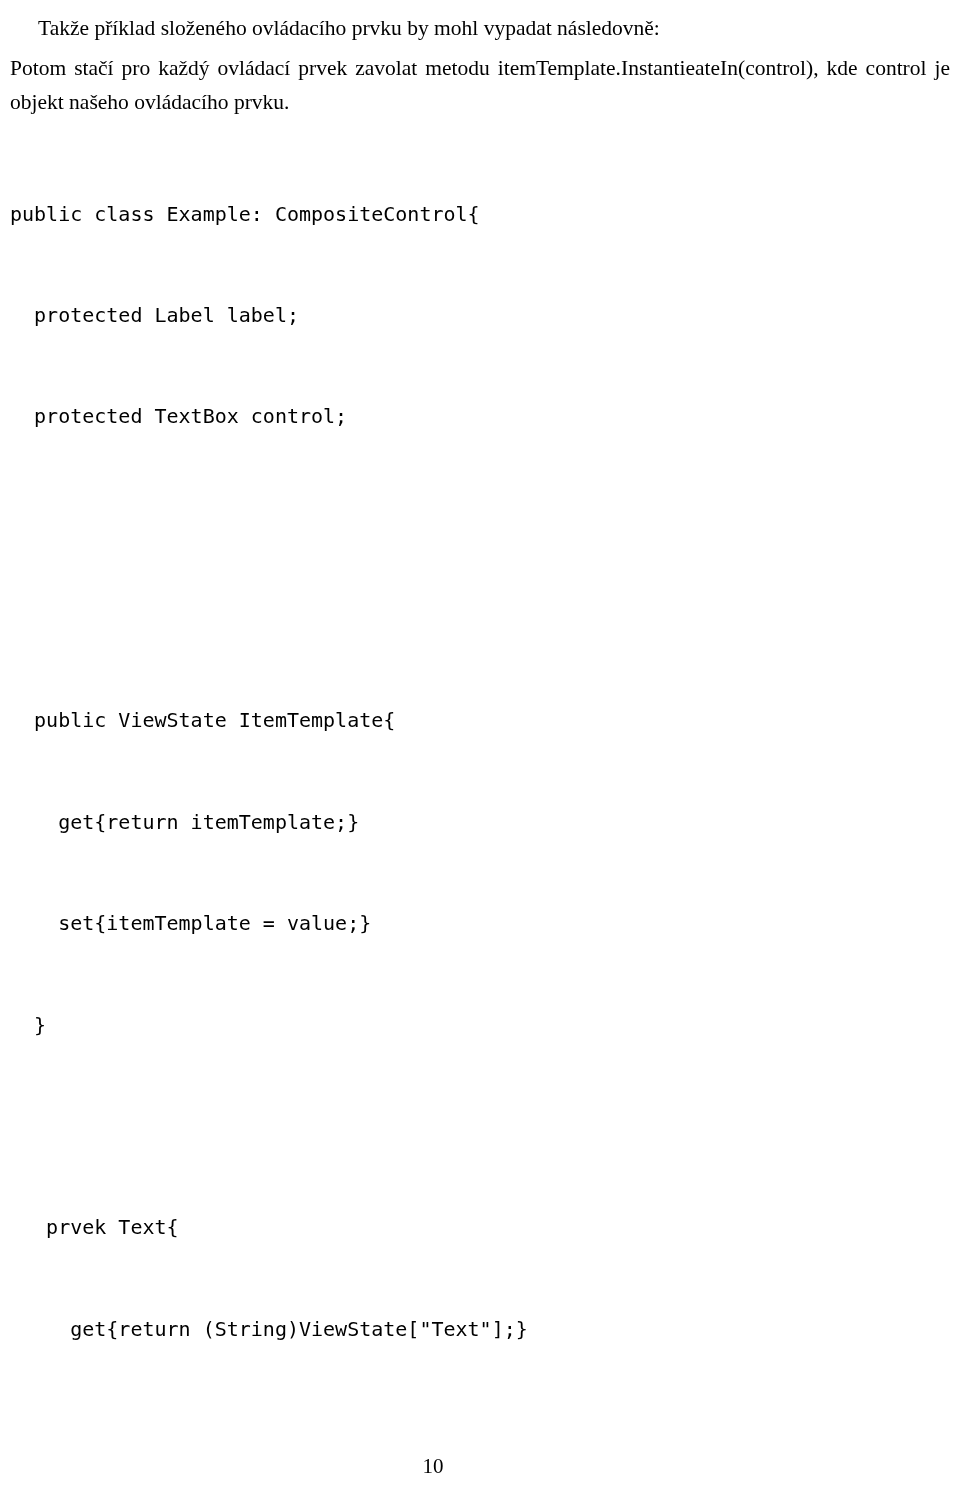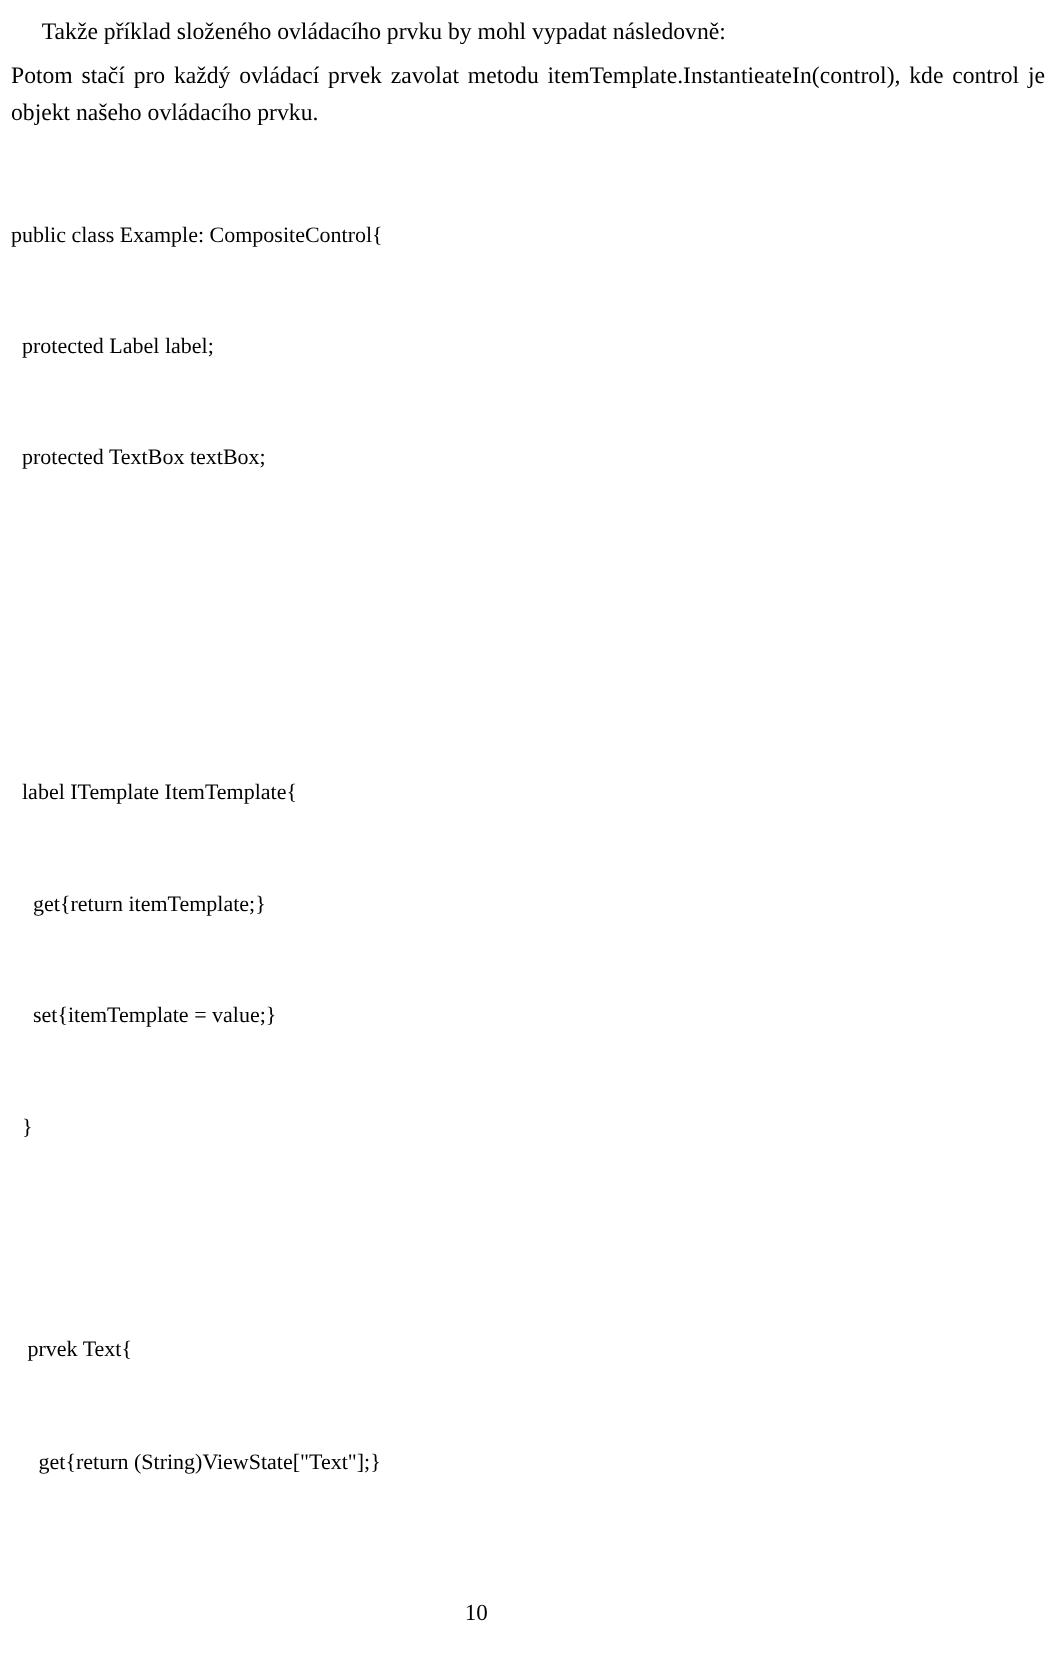--- a/index.html
+++ b/index.html
@@ -36,21 +36,20 @@
     font-family: "DejaVu Sans Mono", monospace;
     font-size: 20px;
     line-height: 1.69;
     white-space: pre;
     margin: 10px 0 0 0;
     letter-spacing: 0px;
   }
   .code-line {
     white-space: pre;
     min-height: 1px;
-    font-family: Liberation Serif, serif;
   }
   .blank-line {
     height: 33.8px;
   }
   .page-number {
     position: absolute;
     bottom: 26px;
     left: 0;
     width: 866px;
     text-align: center;
@@ -62,24 +61,24 @@
 <body>
 
 <div class="page">
 
   <div class="prose prose-intro" style="text-indent: 28px;">Takže příklad složeného ovládacího prvku by mohl vypadat následovně:</div>
   <div class="prose prose-intro">Potom stačí pro každý ovládací prvek zavolat metodu itemTemplate.InstantieateIn(control), kde control je objekt našeho ovládacího prvku.</div>
 
   <div class="code-block">
     <div class="code-line">public class Example: CompositeControl{</div>
     <div class="code-line">  protected Label label;</div>
-    <div class="code-line">  protected TextBox textBox;</div>
+    <div class="code-line">  protected TextBox control;</div>
     <div class="code-line blank-line"></div>
     <div class="code-line blank-line"></div>
-    <div class="code-line">  label ITemplate ItemTemplate{</div>
+    <div class="code-line">  public ViewState ItemTemplate{</div>
     <div class="code-line">    get{return itemTemplate;}</div>
     <div class="code-line">    set{itemTemplate = value;}</div>
     <div class="code-line">  }</div>
     <div class="code-line blank-line"></div>
     <div class="code-line">   prvek Text{</div>
     <div class="code-line">     get{return (String)ViewState["Text"];}</div>
     
     
     
     

